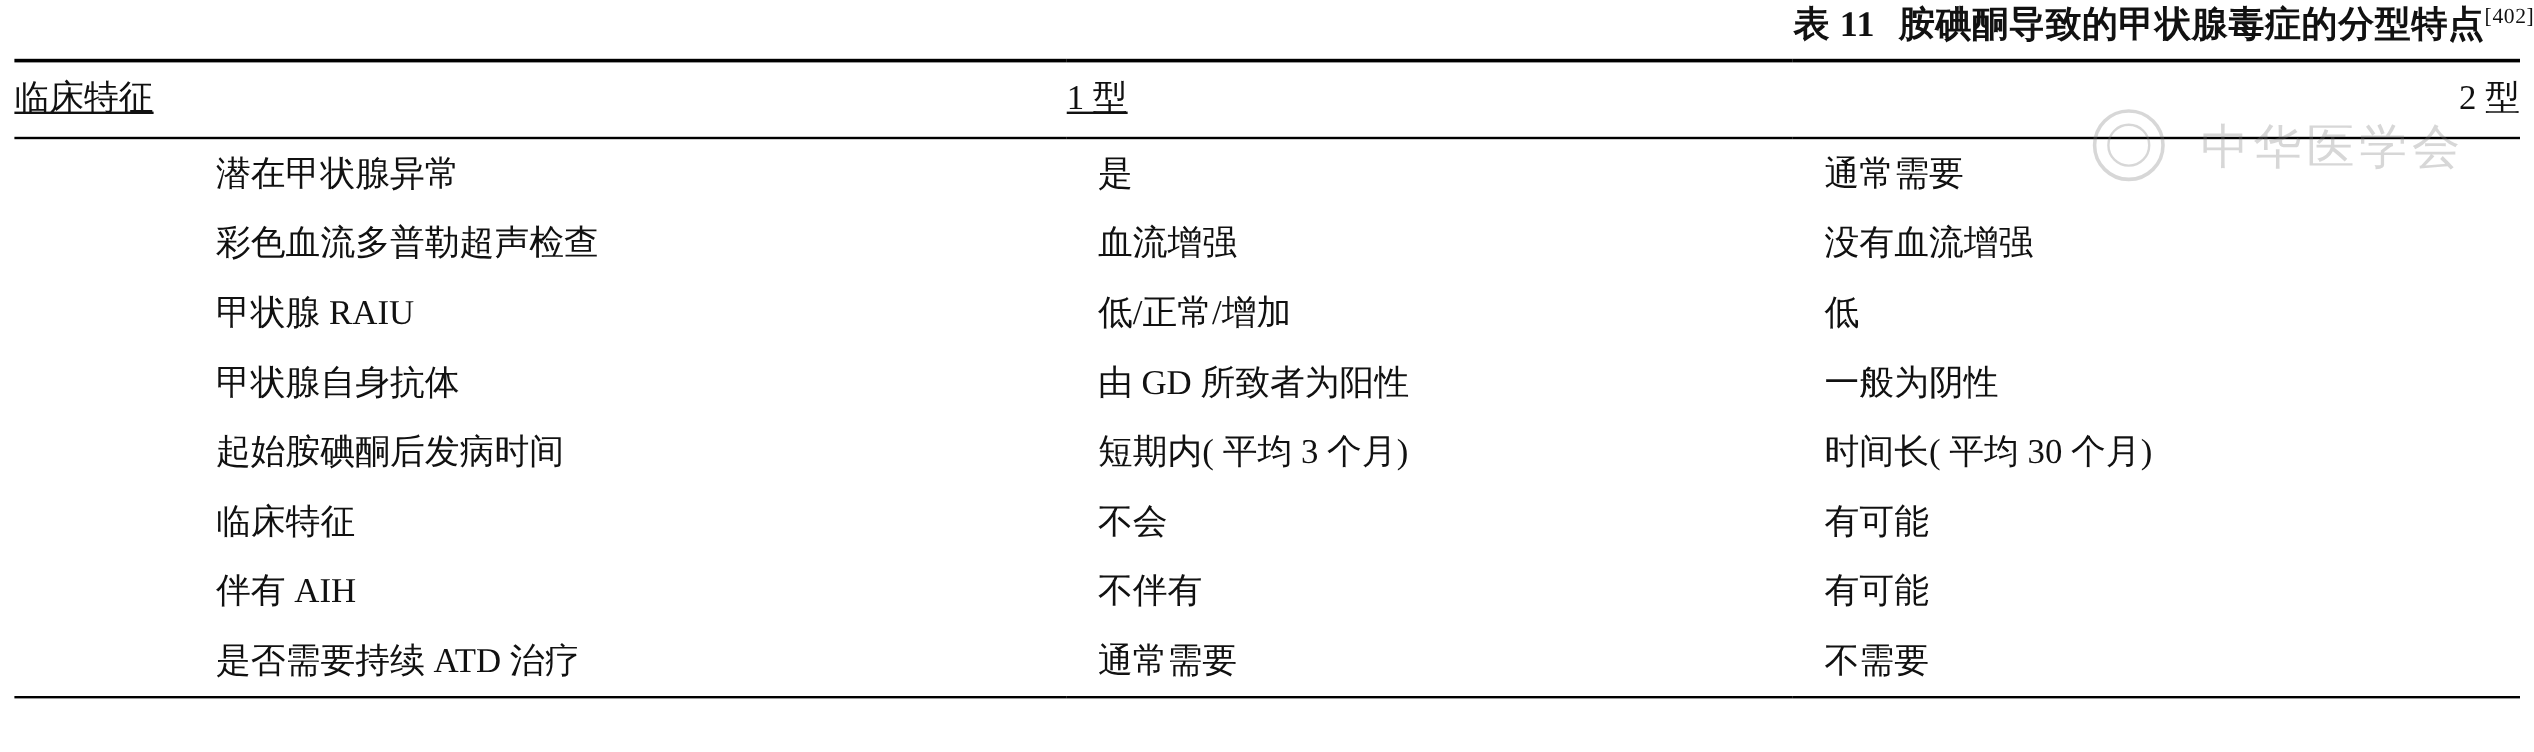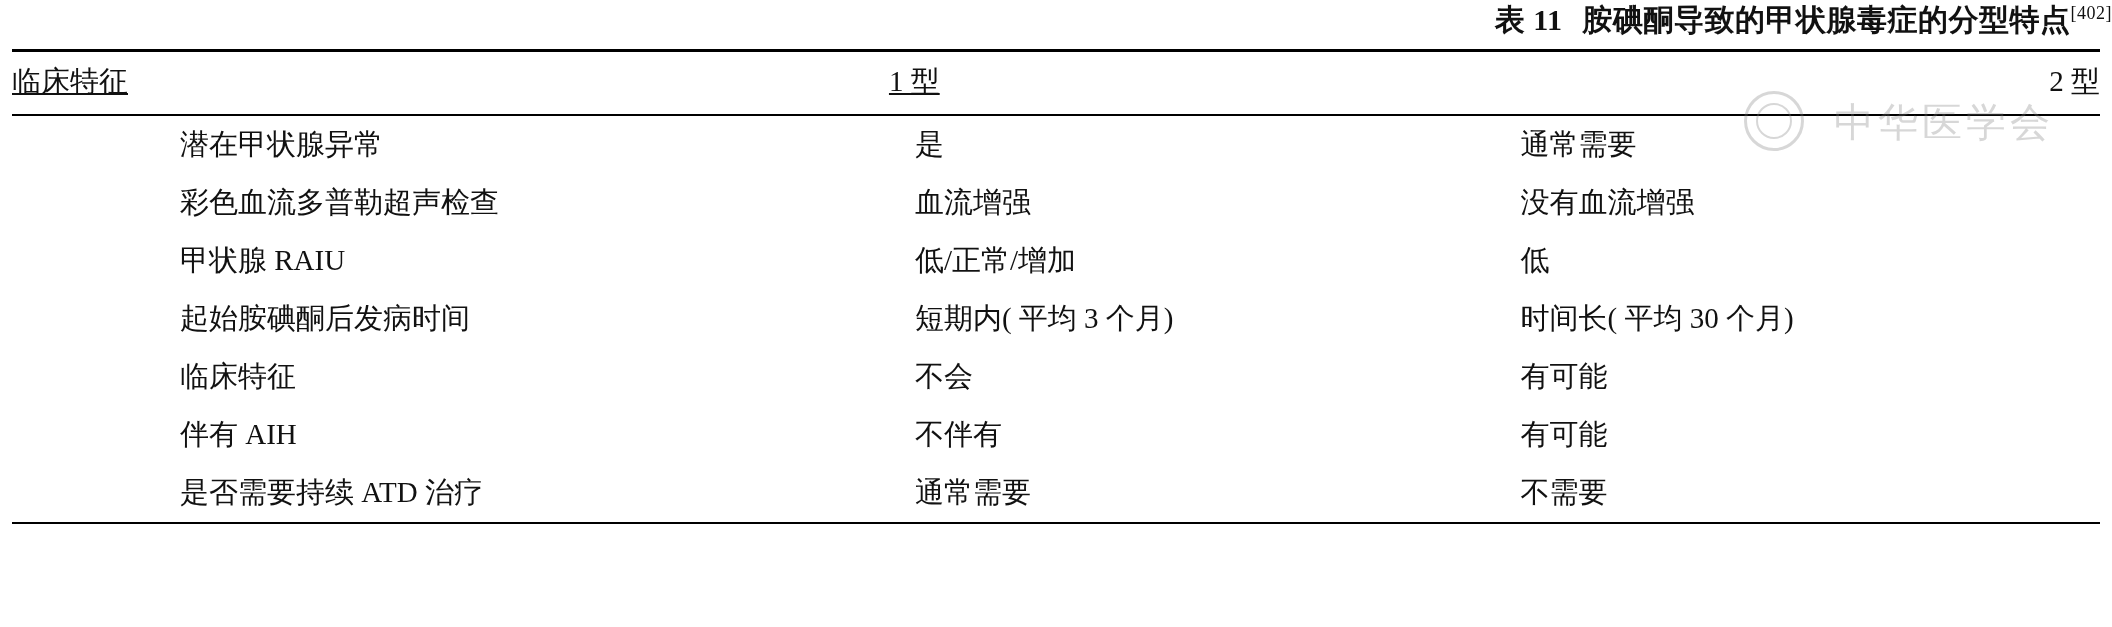--- a/index.html
+++ b/index.html
@@ -150,20 +150,25 @@
           <td class="col1">彩色血流多普勒超声检查</td>
           <td class="col2">血流增强</td>
           <td class="col3">没有血流增强</td>
         </tr>
         <tr>
           <td class="col1">甲状腺 RAIU</td>
           <td class="col2">低/正常/增加</td>
           <td class="col3">低</td>
         </tr>
         <tr>
+          <td class="col1">甲状腺自身抗体</td>
+          <td class="col2">由 GD 所致者为阳性</td>
+          <td class="col3">一般为阴性</td>
+        </tr>
+        <tr>
           <td class="col1">起始胺碘酮后发病时间</td>
           <td class="col2">短期内( 平均 3 个月)</td>
           <td class="col3">时间长( 平均 30 个月)</td>
         </tr>
         <tr>
           <td class="col1">临床特征</td>
           <td class="col2">不会</td>
           <td class="col3">有可能</td>
         </tr>
         <tr>

